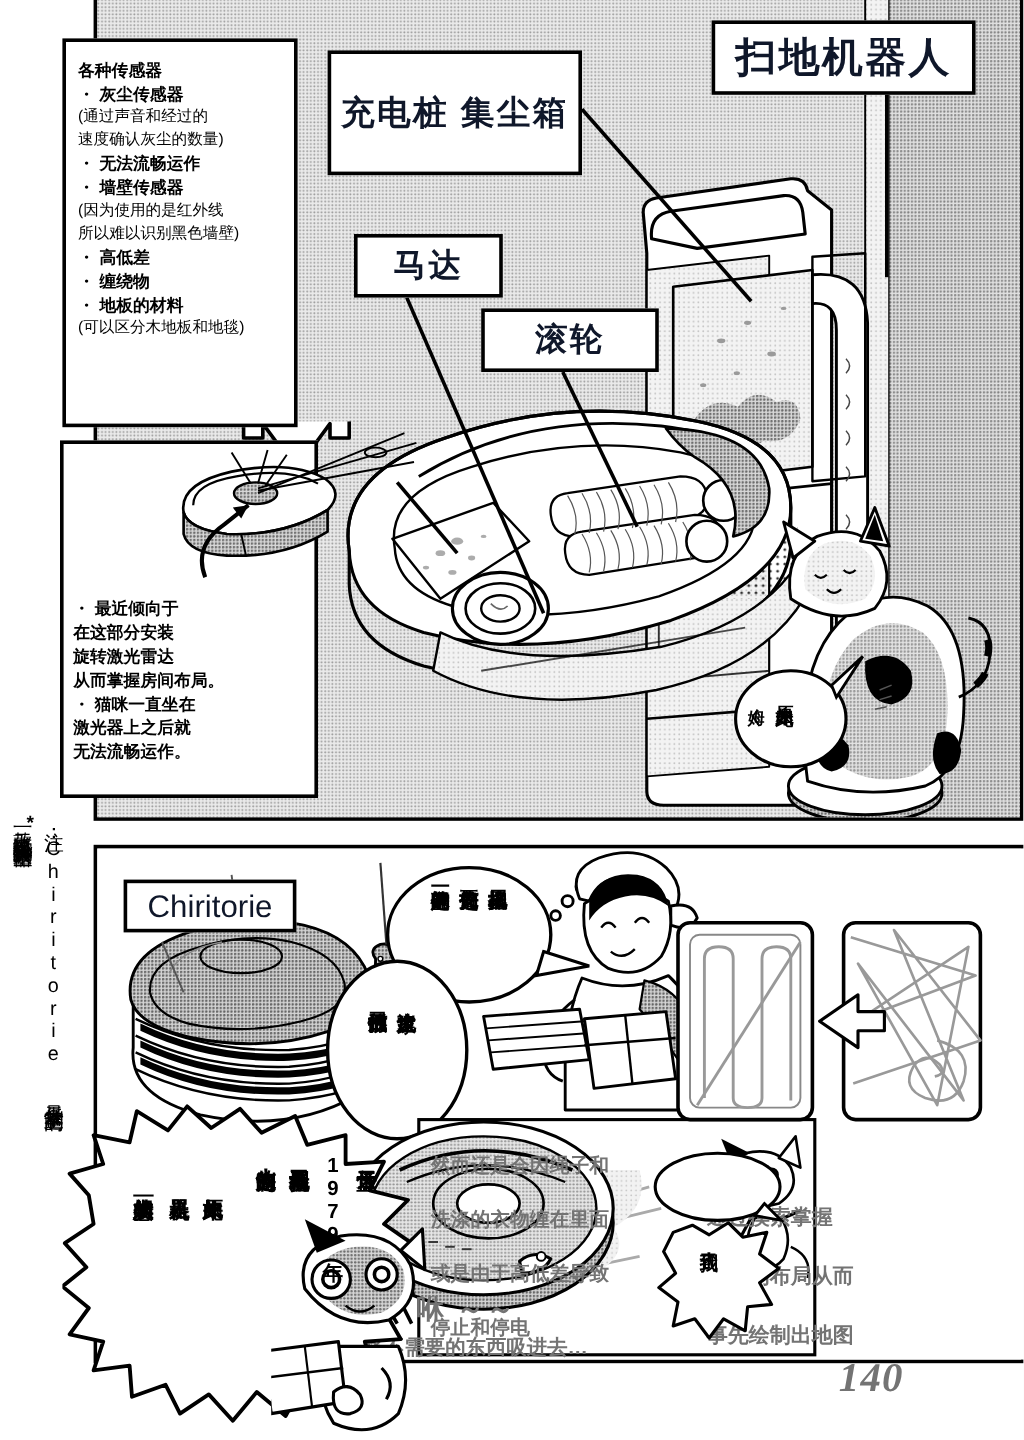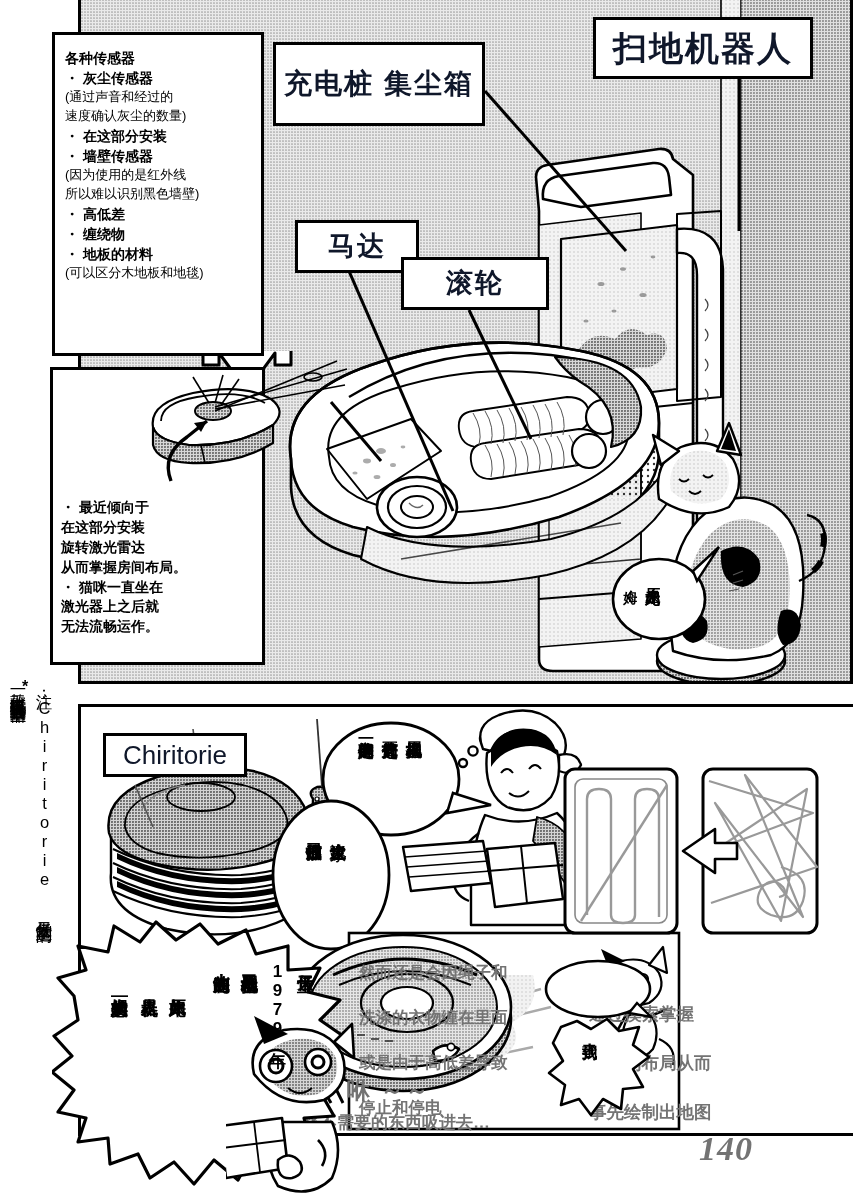--- a/index.html
+++ b/index.html
@@ -56,21 +56,21 @@
     position:absolute;
     color:#737373;
     z-index:45;
     white-space:pre-line;
   }
   .bold{ font-weight:bold; }
 
   
   #sensor-box{
     position:absolute;
-    left:52px; top:32px; width:212px; height:324px;
+    left:52px; top:32px; width:196px; height:324px;
     background:#fff;
     border:3px solid #000;
     box-sizing:border-box;
     z-index:50;
     padding:13px 8px 8px 10px;
   }
   #sensor-box .line{ font-size:13px; line-height:1.44; color:#000; }
   #sensor-box .line.b{ font-weight:bold; font-size:14px; }
   #sensor-tail{
     position:absolute; left:118px; top:352px; z-index:50;
@@ -337,26 +337,26 @@
       <ellipse cx="182" cy="18" rx="9" ry="4" fill="none" stroke="#000" stroke-width="1.6"></ellipse>
 
       <path d="M40 122 Q30 96 56 78 L76 62" fill="none" stroke="#000" stroke-width="3.4"></path>
       <path d="M76 62 l-13 2 l7 9 Z" fill="#000"></path>
     </svg>
 
     <div class="labelbox" id="lbl-title" style="left:512px;top:18px;width:220px;height:62px;font-size:34px;">
       <span>扫地机器人</span>
     </div>
 
-    <div class="labelbox" id="lbl-dock" style="left:192px;top:43px;width:212px;height:84px;font-size:28px;">
+    <div class="labelbox" id="lbl-dock" style="left:192px;top:43px;width:212px;height:104px;font-size:28px;">
       <span>充电桩
 集尘箱</span>
     </div>
 
-    <div class="labelbox" id="lbl-motor" style="left:214px;top:196px;width:124px;height:53px;font-size:27px;margin-top:25px;">
+    <div class="labelbox" id="lbl-motor" style="left:214px;top:196px;width:124px;height:53px;font-size:27px;">
       <span>马达</span>
     </div>
 
     <div class="labelbox" id="lbl-roller" style="left:320px;top:258px;width:148px;height:53px;font-size:27px;">
       <span>滚轮</span>
     </div>
 
 
     <svg style="position:absolute;left:0;top:0;z-index:38;pointer-events:none;" width="772" height="684">
       <g stroke="#000" stroke-width="3" fill="none">
@@ -367,21 +367,21 @@
         <line x1="658" y1="74" x2="658" y2="232"></line>
       </g>
     </svg>
   </div>
 
   <div id="sensor-box">
     <div class="line b">各种传感器</div>
     <div class="line b">・ 灰尘传感器</div>
     <div class="line">(通过声音和经过的</div>
     <div class="line"> 速度确认灰尘的数量)</div>
-    <div class="line b">・ 在这部分安装</div>
+    <div class="line b">・ 无法流畅运作</div>
     <div class="line b">・ 墙壁传感器</div>
     <div class="line">(因为使用的是红外线</div>
     <div class="line"> 所以难以识别黑色墙壁)</div>
     <div class="line b">・ 高低差</div>
     <div class="line b">・ 缠绕物</div>
     <div class="line b">・ 地板的材料</div>
     <div class="line">(可以区分木地板和地毯)</div>
   </div>
 
   <div id="laser-box">

